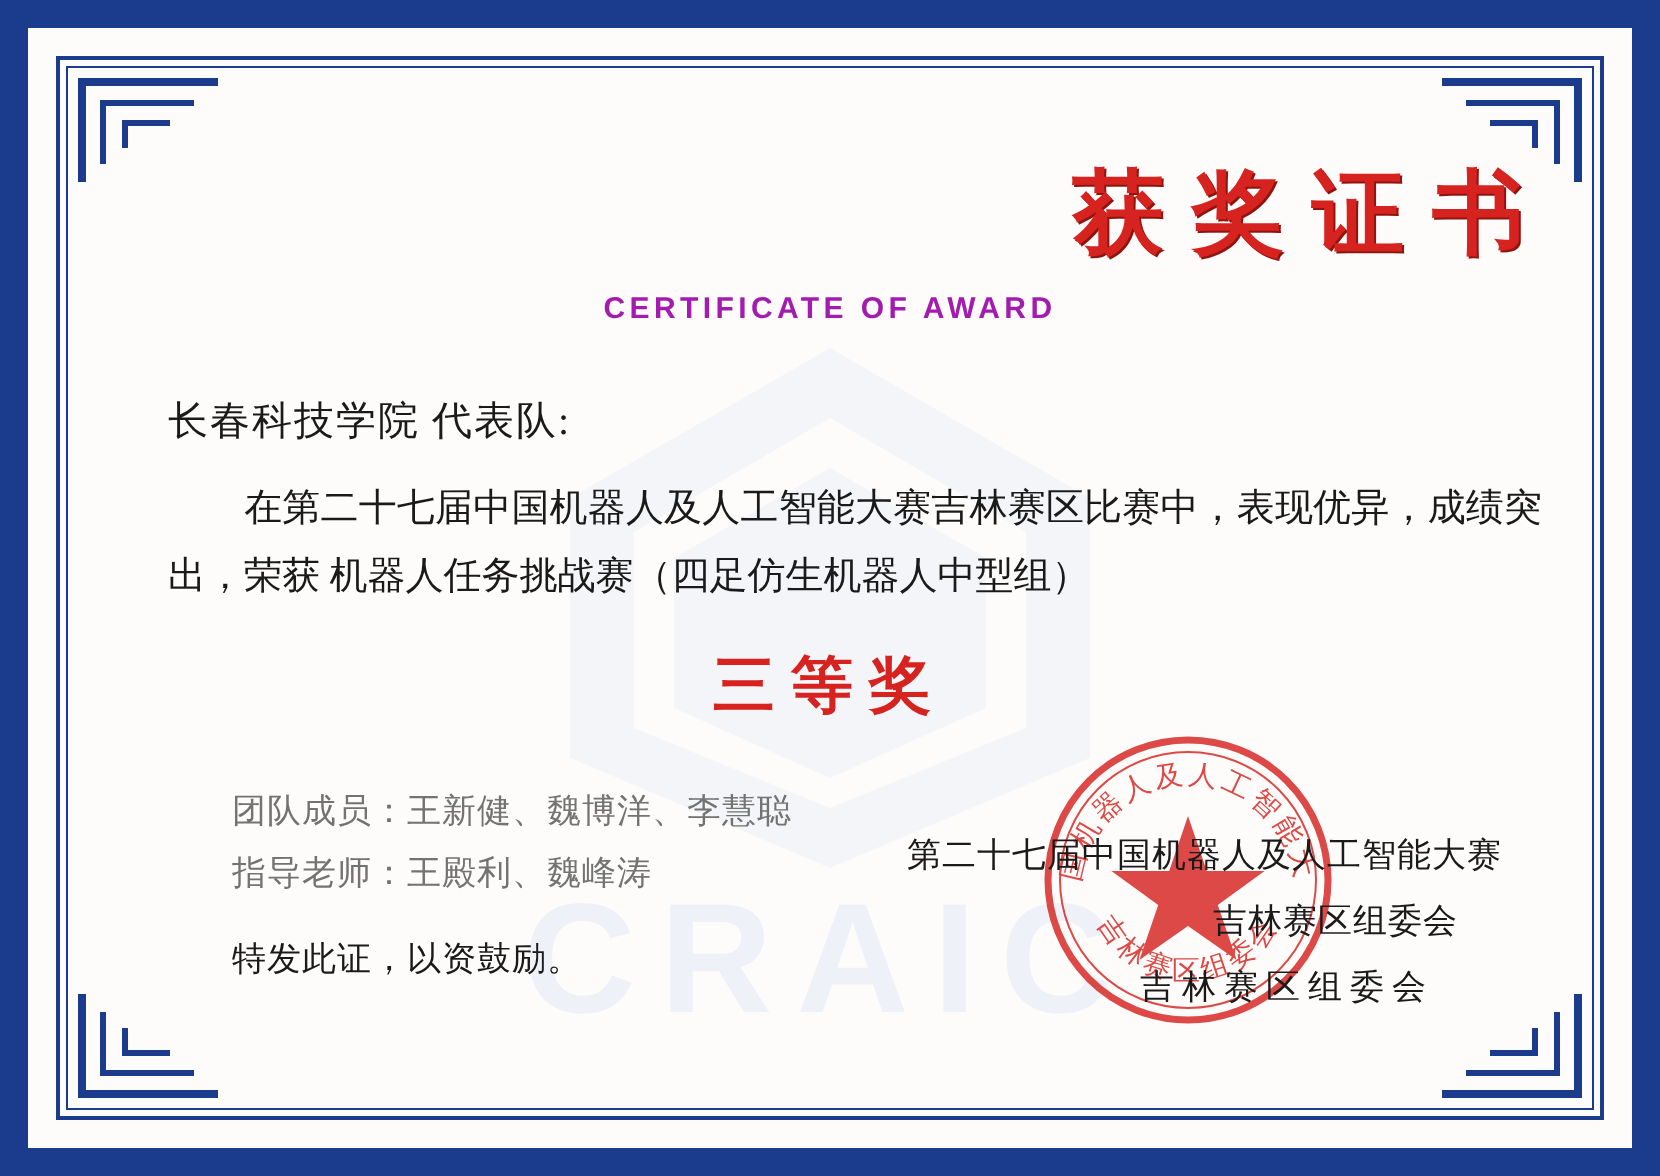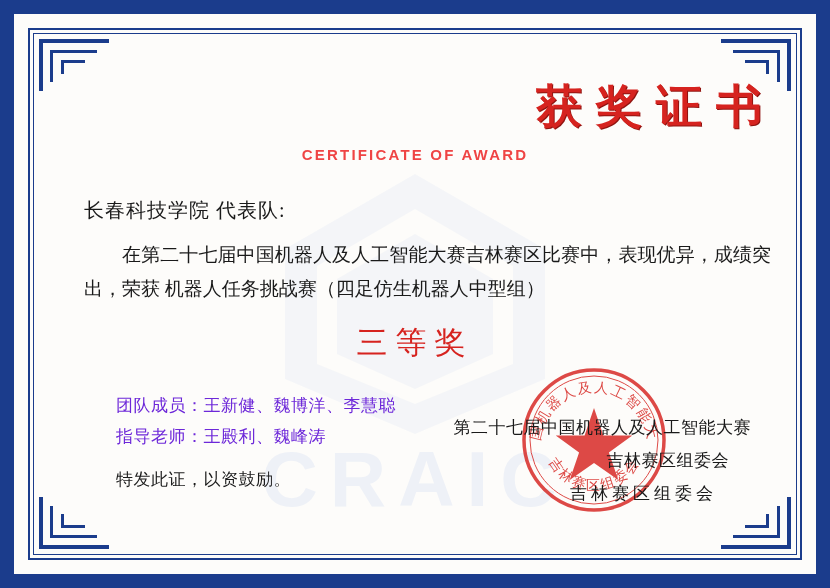--- a/index.html
+++ b/index.html
@@ -121,21 +121,21 @@
     color: #d6231f;
     text-shadow: 1px 1px 0 #8f1410;
   }
   .title-en {
     text-align: center;
     margin-top: 8px;
     font-family: "Liberation Sans", sans-serif;
     font-weight: bold;
     font-size: 15px;
     letter-spacing: 2.2px;
-    color: #ef4444;
+    color: #a21caf;
   }
 
   .recipient {
     margin-top: 34px;
     margin-left: 30px;
     font-size: 20px;
     color: #1a1a1a;
     letter-spacing: 1px;
   }
 
@@ -147,32 +147,32 @@
     line-height: 34px;
     color: #1a1a1a;
     text-align: justify;
   }
   .body-text .indent { display: inline-block; width: 38px; }
 
   .award-level {
     margin-top: 16px;
     text-align: center;
     font-family: "Liberation Serif", serif;
-    font-weight: normal;
+    font-weight: bold;
     font-size: 31px;
     letter-spacing: 8px;
     color: #d6231f;
   }
 
   .members {
     margin-top: 26px;
     margin-left: 62px;
     font-size: 17px;
     line-height: 31px;
-    color: #6d28d9;
+    color: #737373;
     letter-spacing: 0.5px;
   }
   .closing {
     margin-top: 16px;
     margin-left: 62px;
     font-size: 17px;
     color: #1a1a1a;
     letter-spacing: 0.5px;
   }
 

